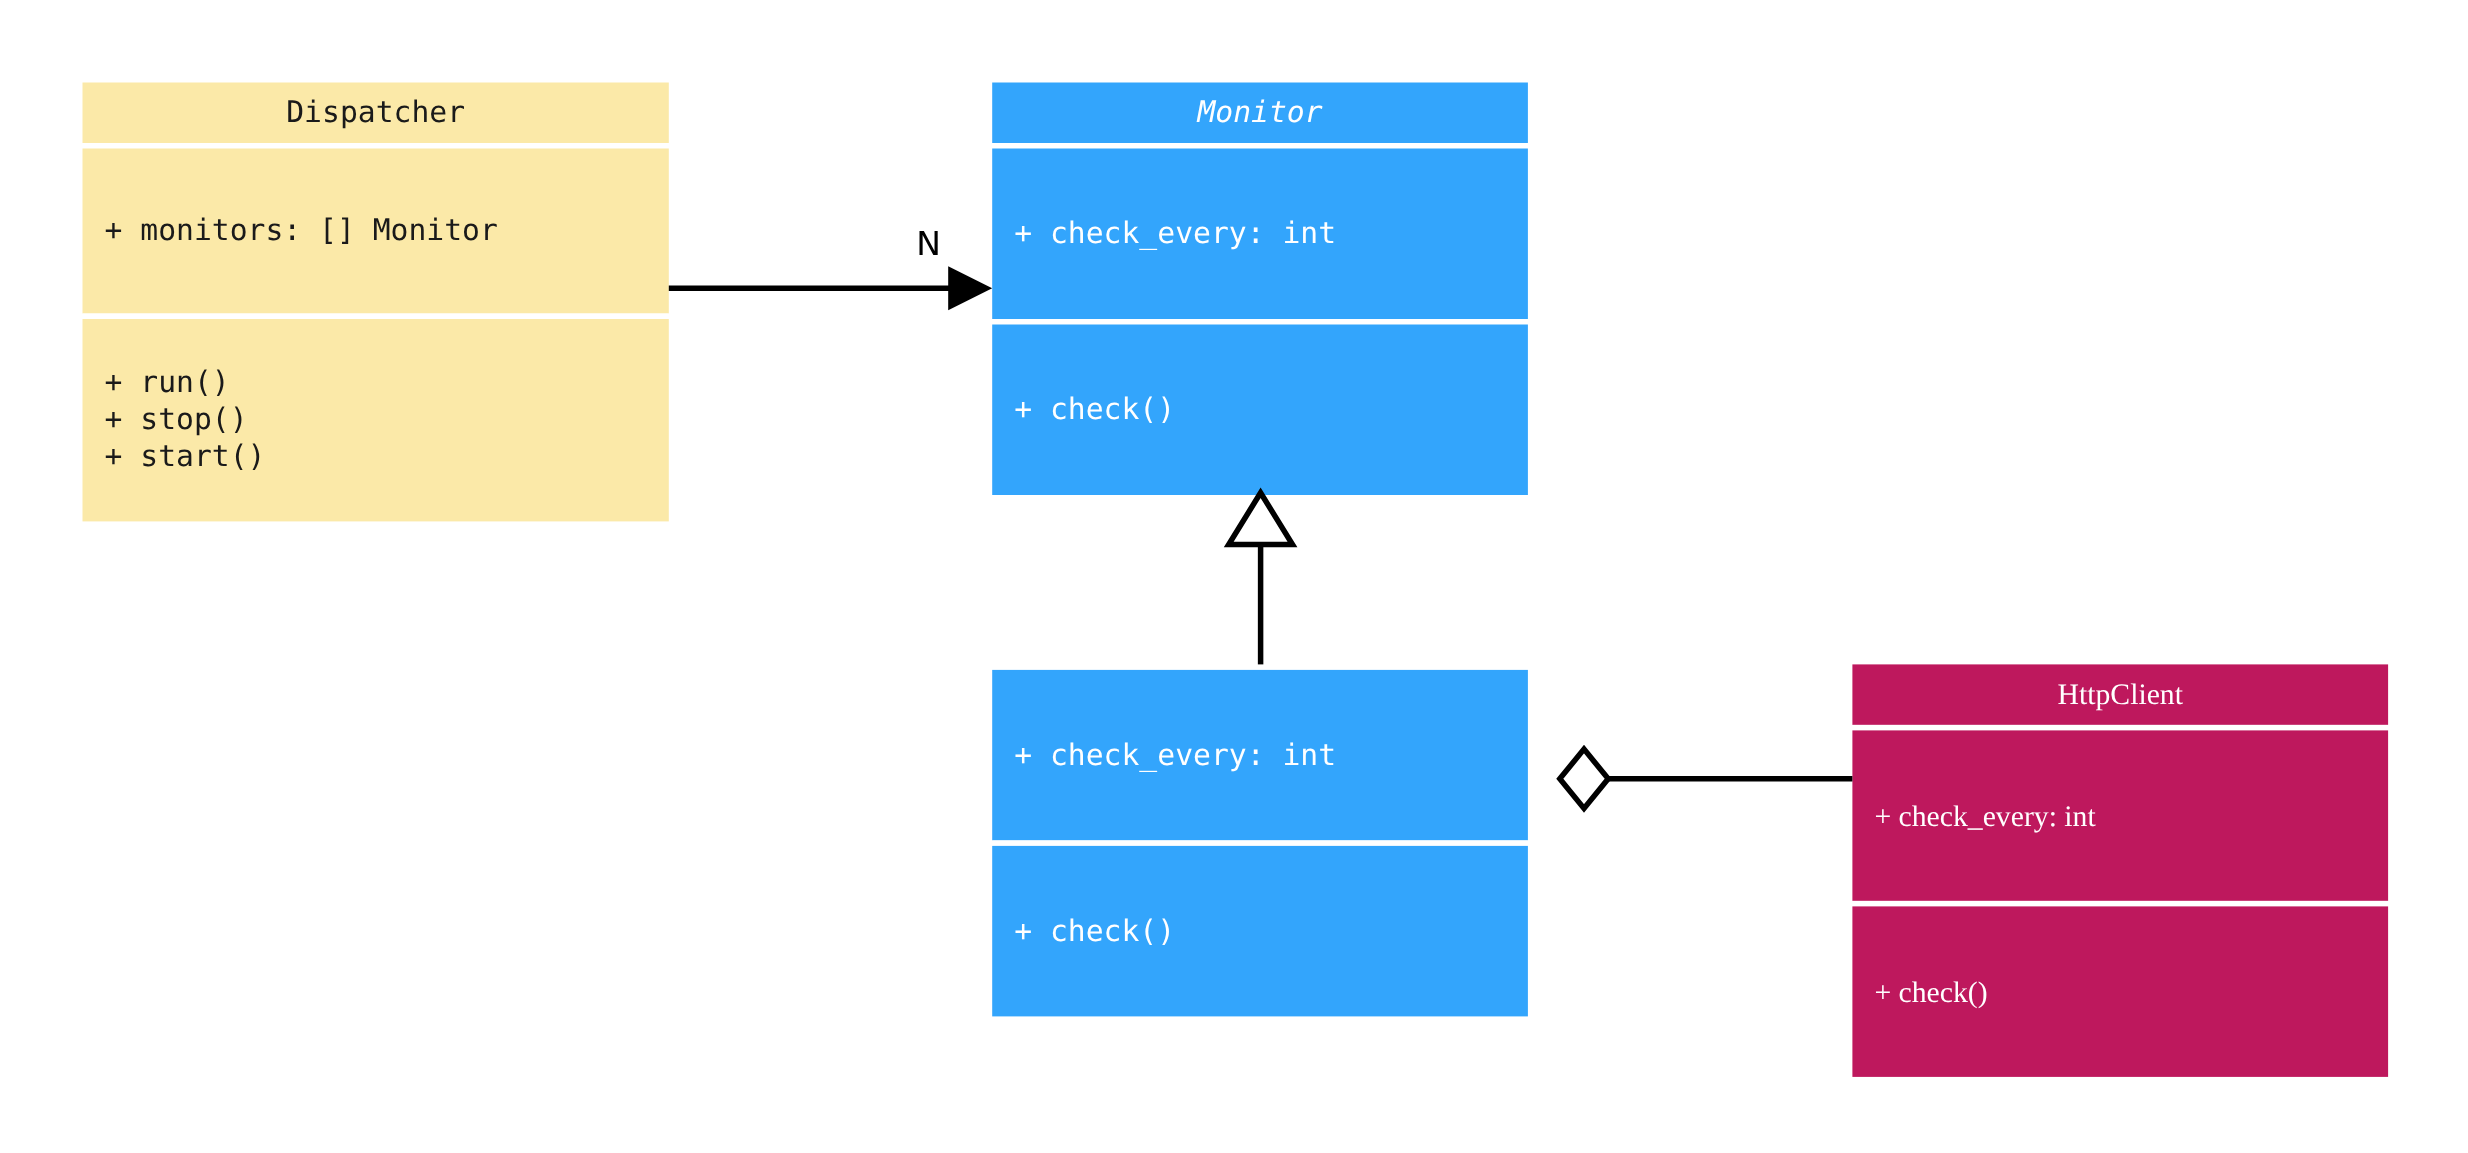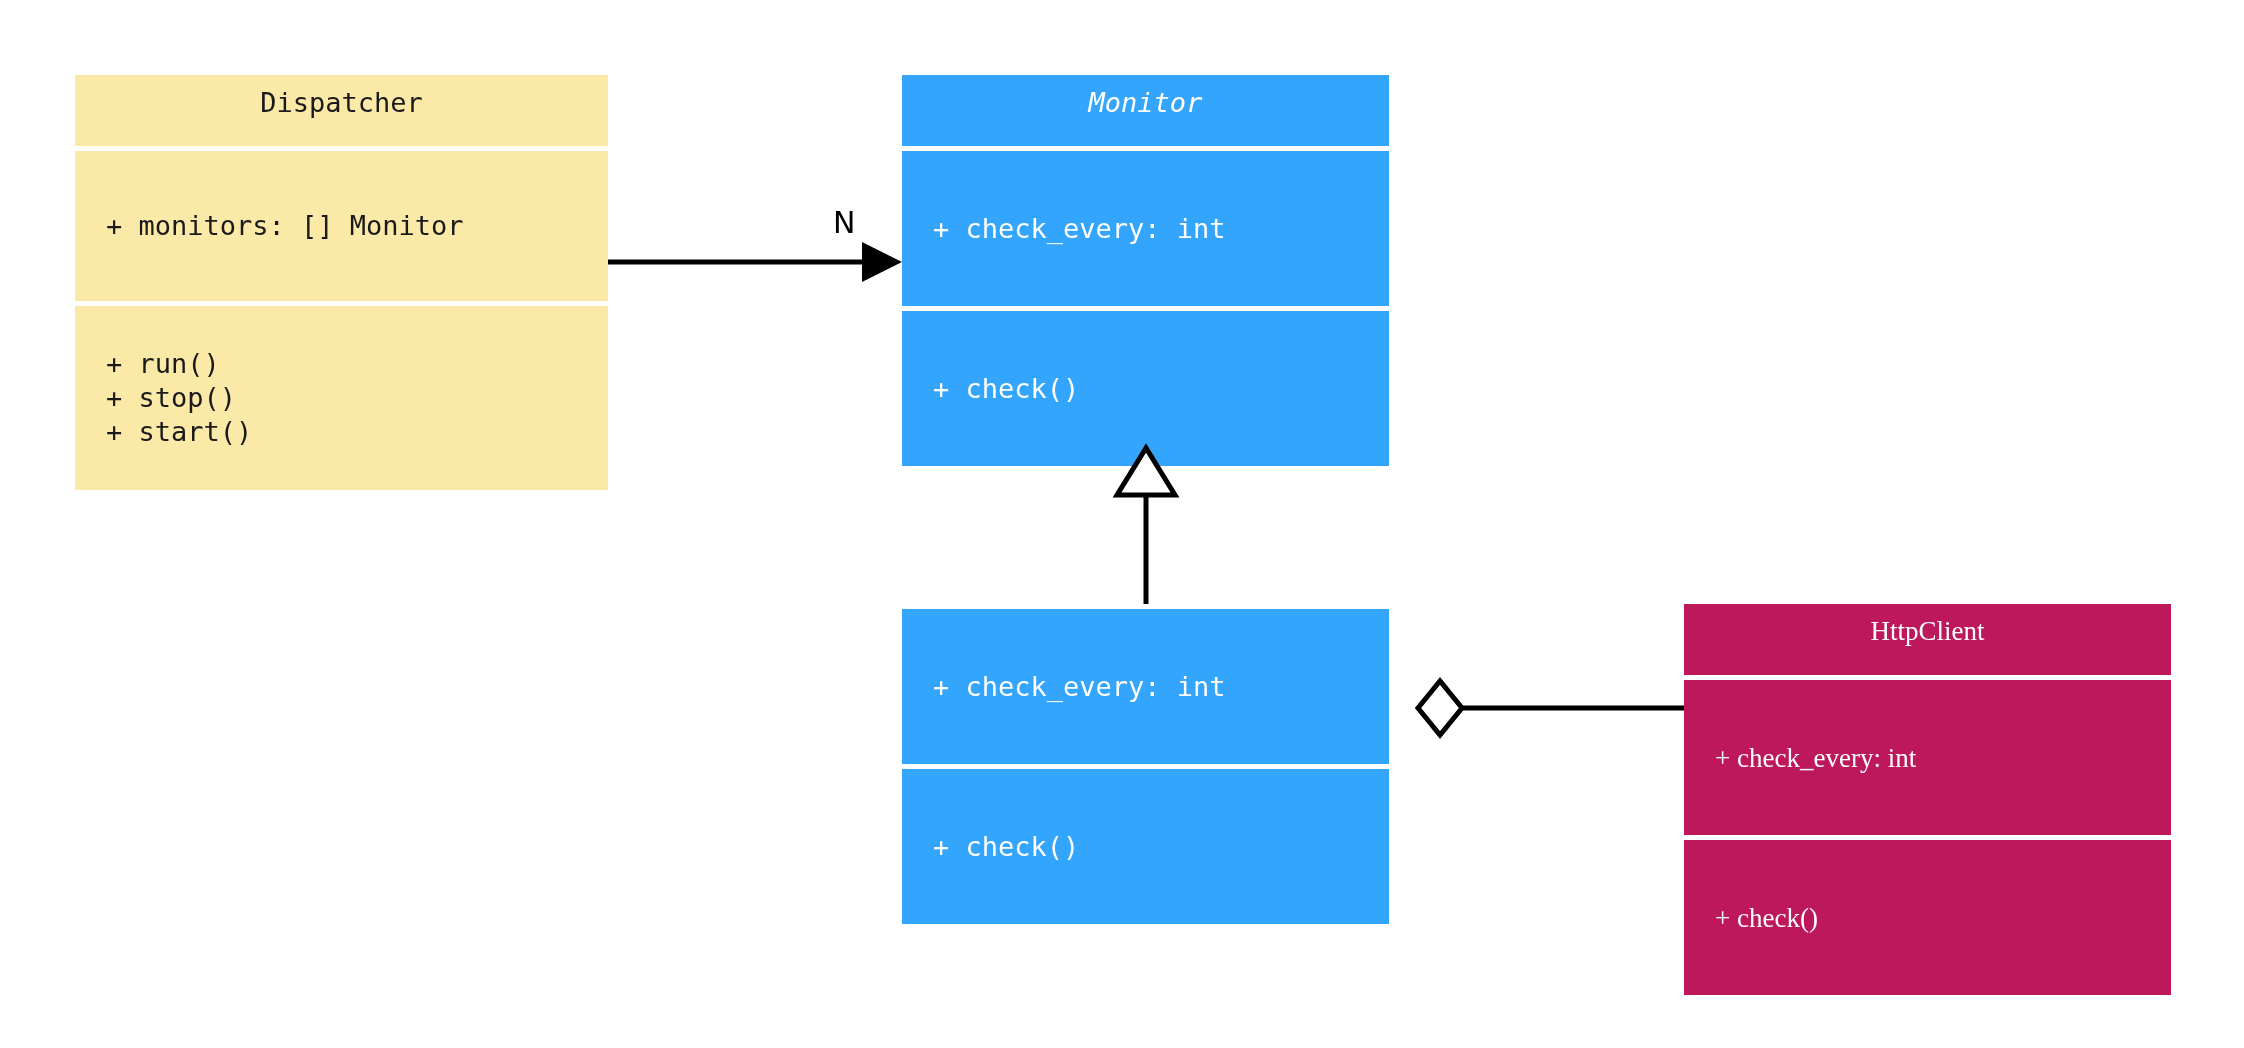--- a/index.html
+++ b/index.html
@@ -23,34 +23,34 @@
   }
   .uml-compartment {
     box-sizing: border-box;
     width: 100%;
     overflow: hidden;
   }
   .uml-title {
     text-align: center;
     font-size: 27px;
     line-height: 55px;
-    height: 71px;
+    height: 55px;
     white-space: pre;
   }
   .uml-title.italic {
     font-style: italic;
   }
   .uml-sep {
     height: 5px;
     width: 100%;
     background: #ffffff;
   }
   .uml-body {
     font-size: 27px;
-    padding-left: 31px;
+    padding-left: 20px;
     display: flex;
     flex-direction: column;
     justify-content: center;
     white-space: pre;
   }
   .uml-body .line {
     line-height: 34px;
     white-space: pre;
   }
 

